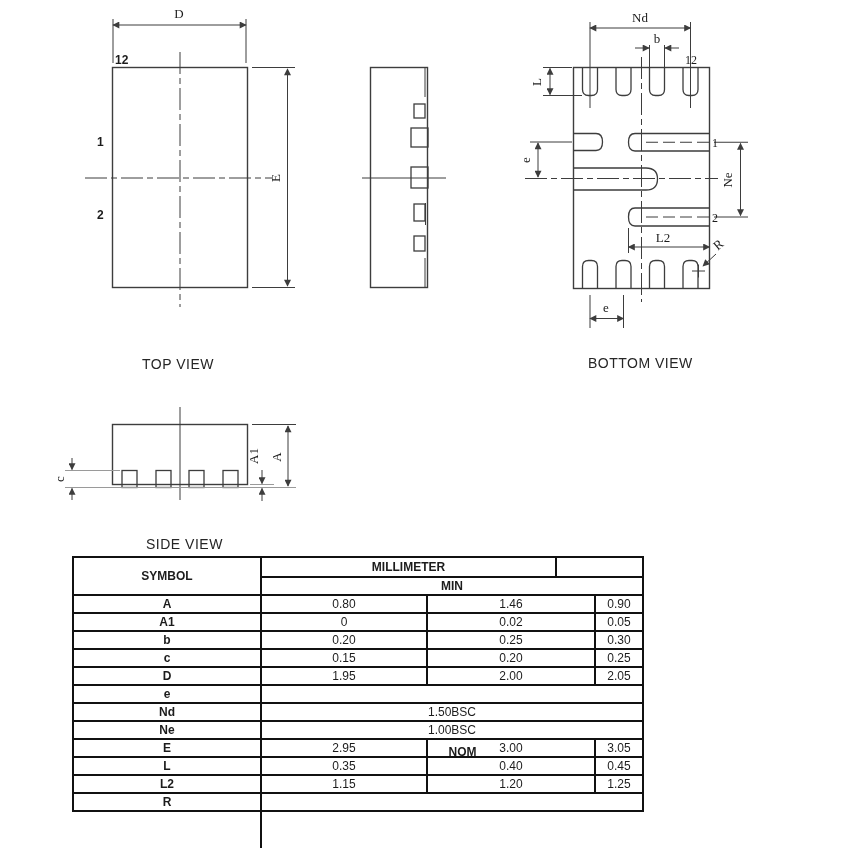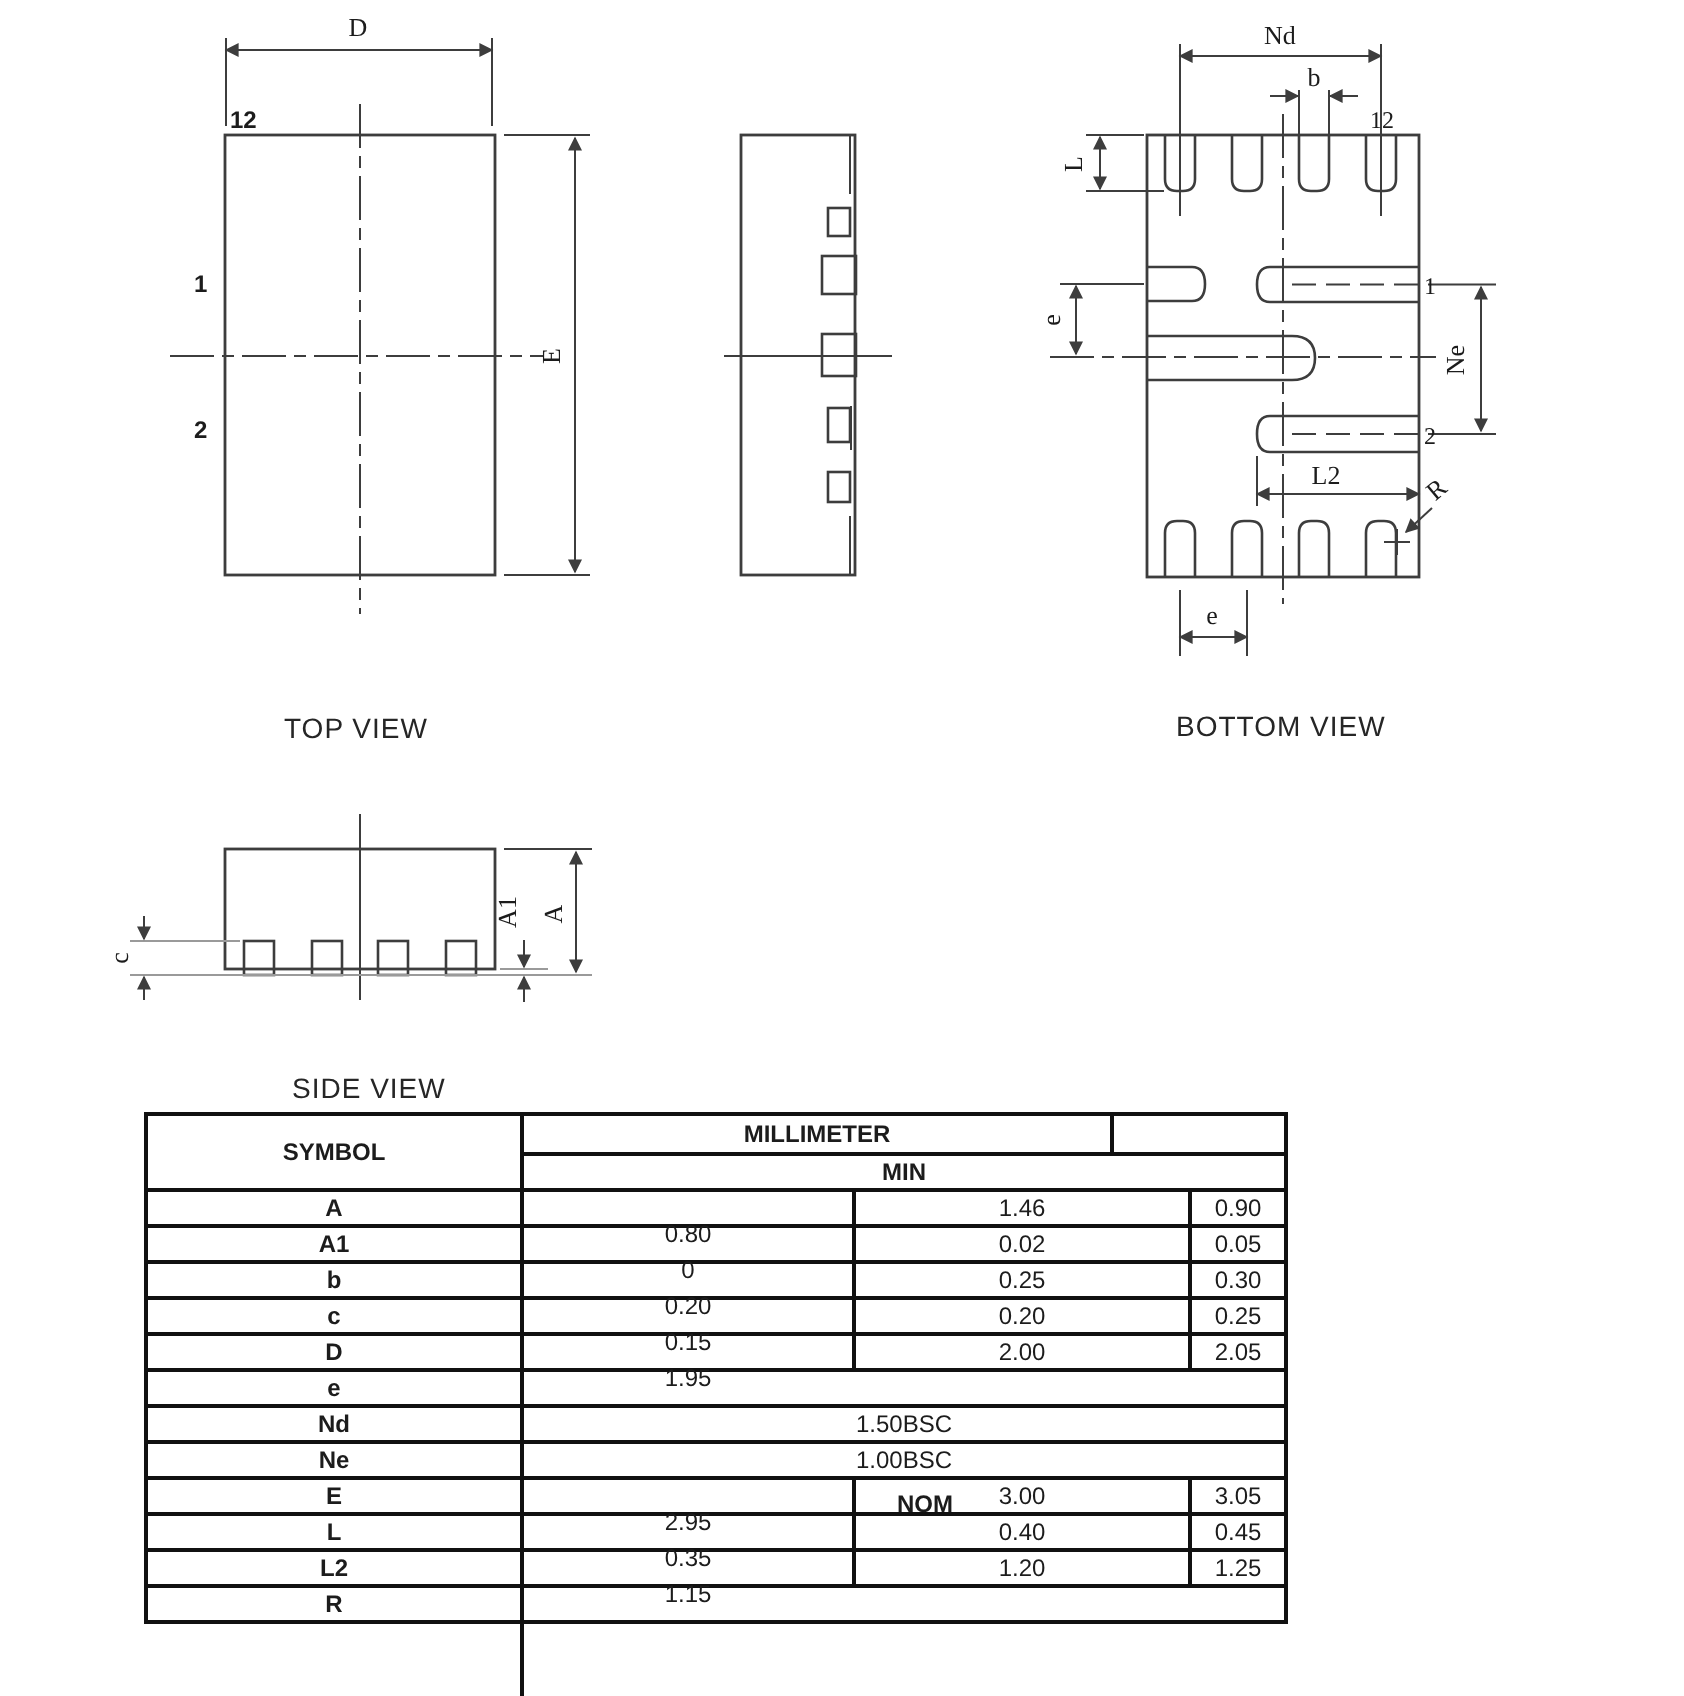--- a/index.html
+++ b/index.html
@@ -28,21 +28,21 @@
   .hr1{display:flex;height:18px;line-height:18px;border-bottom:2px solid #111;font-weight:bold;}
   .hr2{display:flex;height:16px;line-height:16px;font-weight:bold;flex-direction:column;}
   .bl{border-left:2px solid #111;box-sizing:border-box;}
   .mm-cell{flex:0 0 295px;}
   .mm-empty{flex:1 1 auto;}
   .min-h{flex:0 0 166px;}
   .nom-h{flex:0 0 168px;padding-left:21px;}
   .max-h{flex:1 1 auto;margin-left:20px;}
   .trow{display:flex;height:16px;line-height:16px;border-top:2px solid #111;}
   .c-sym{flex:0 0 186px;font-weight:bold;}
-  .c-min{flex:0 0 166px;margin-top:13px;}
+  .c-min{flex:0 0 166px;}
   .c-nom{flex:0 0 168px;}
   .c-max{flex:1 1 auto;}
   .c-span{flex:1 1 auto;}
 </style>
 </head>
 <body>
 
 <div class="page">
 
 <svg width="842" height="578" viewBox="0 0 842 578">

